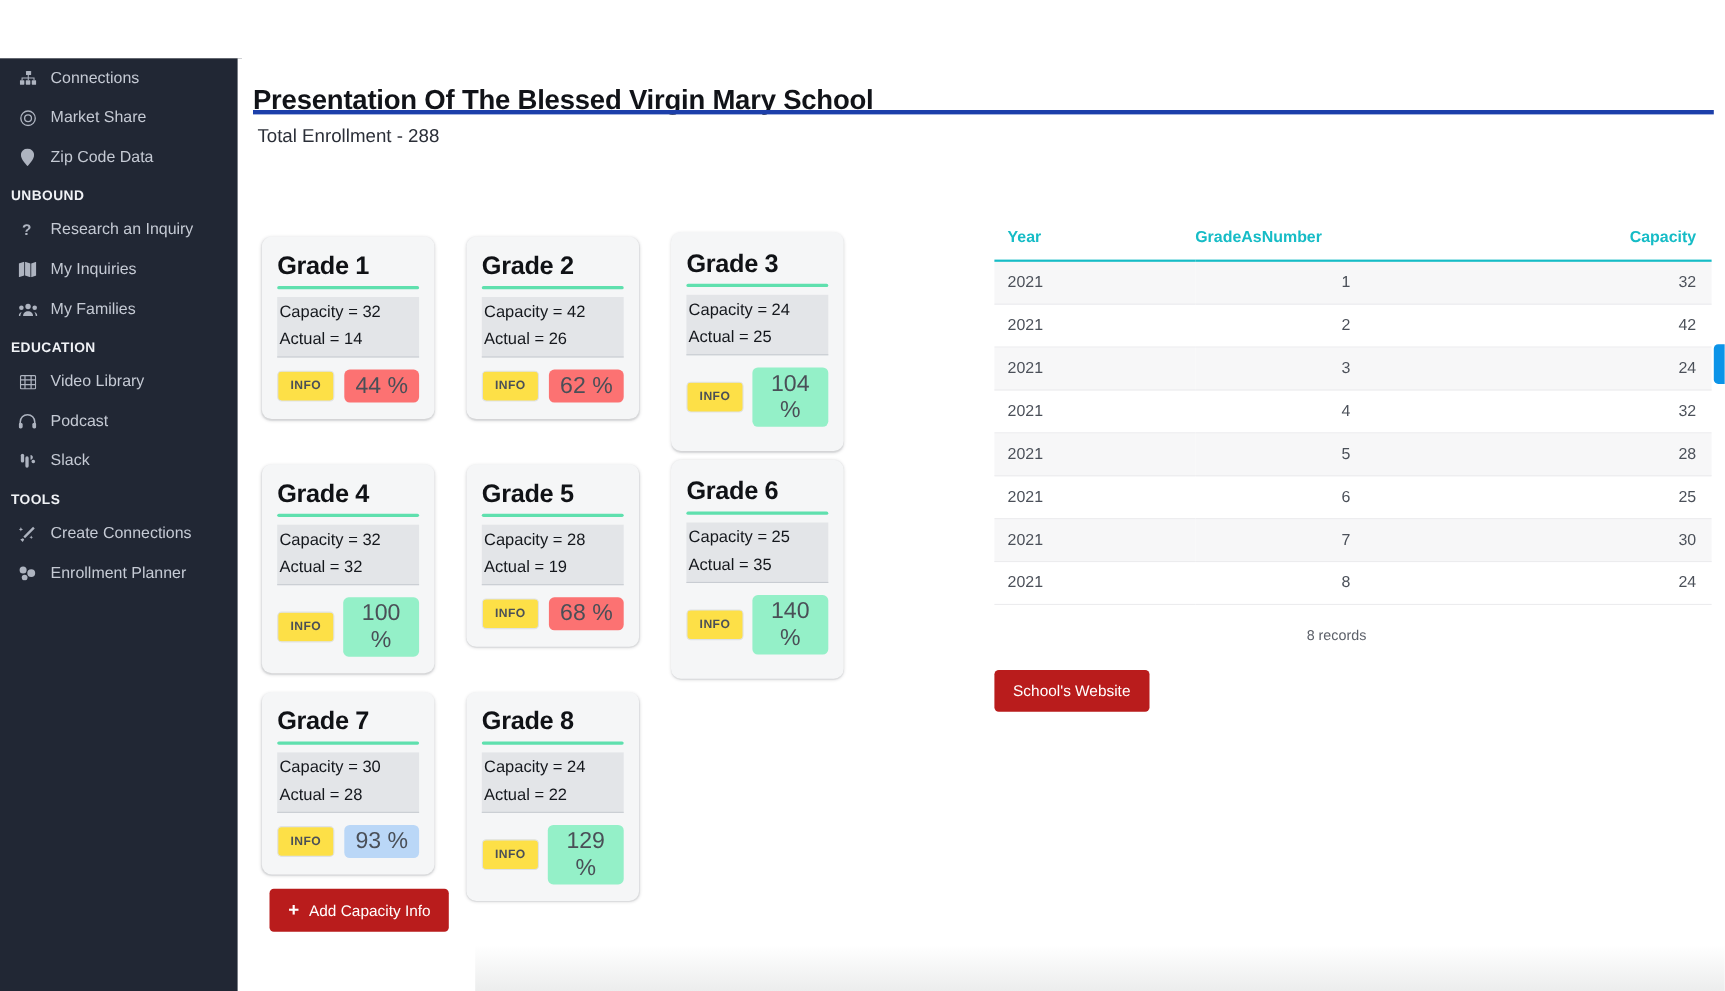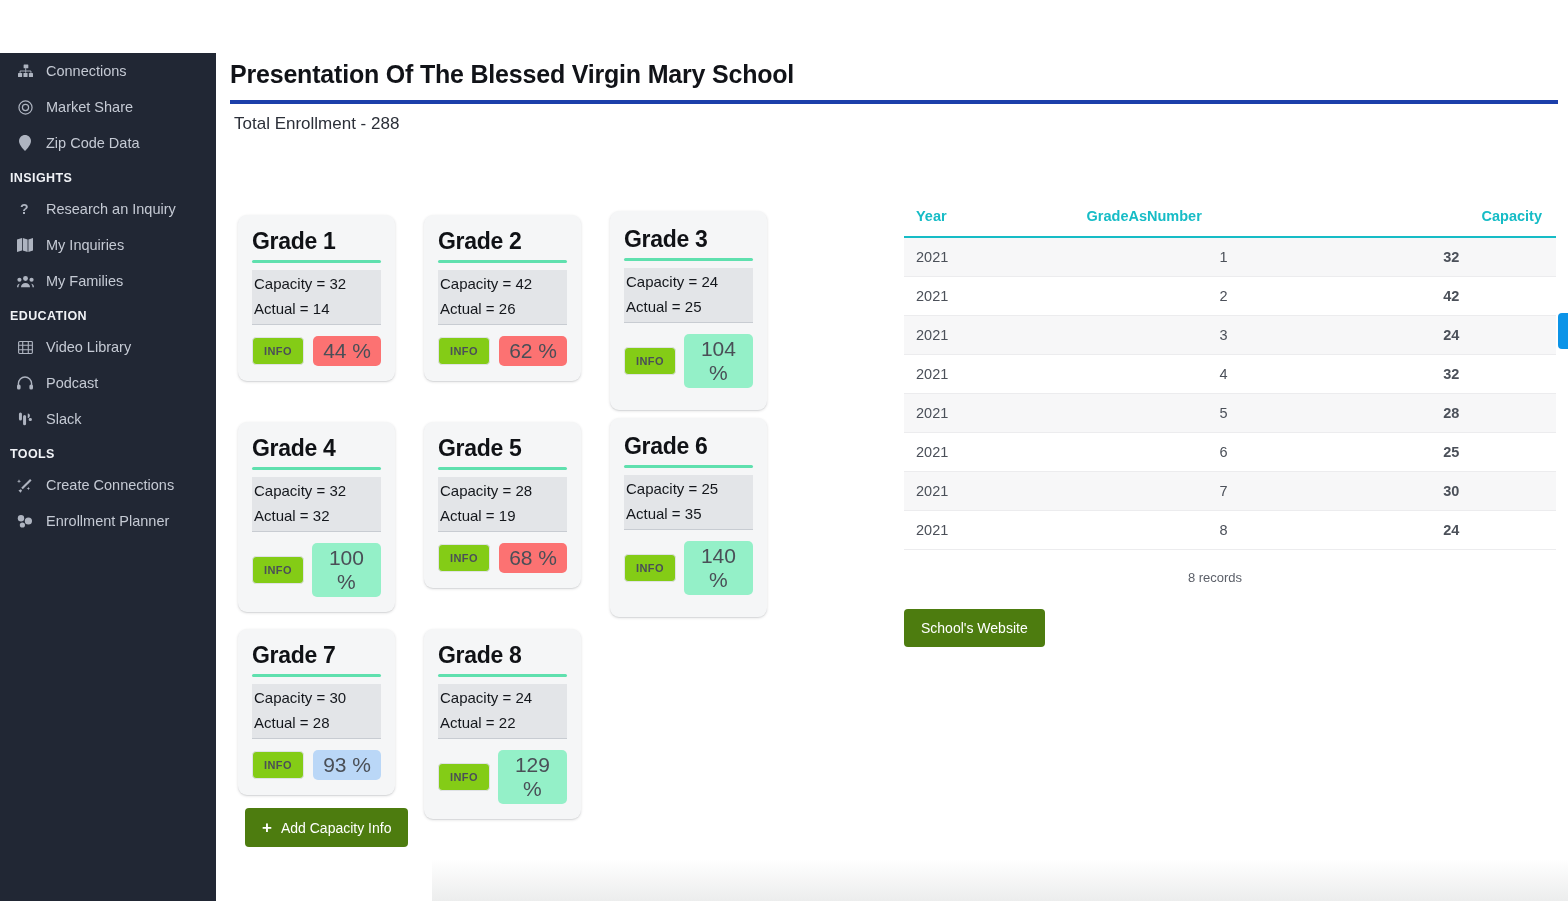--- a/index.html
+++ b/index.html
@@ -61,21 +61,21 @@
     letter-spacing: .4px; padding: 10px 0 6px 10px;
   }
 
   
   .main {
     position: absolute; left: 216px; top: 53px;
     width: 1352px; height: 848px; background: #ffffff;
     overflow: hidden;
   }
   .page-title {
-    position: absolute; left: 14px; top: 7px;
+    position: absolute; left: 14px; top: 24px;
     font-size: 25px; font-weight: 700; color: #111318;
     letter-spacing: -.2px;
   }
   .title-rule {
     position: absolute; left: 14px; top: 47px; width: 1328px; height: 4px;
     background: #1c3faa;
   }
   .subtitle {
     position: absolute; left: 18px; top: 61px;
     font-size: 17px; color: #2b2f38;
@@ -99,34 +99,34 @@
   .card-stats {
     background: #e3e5e8; padding: 2px 2px 2px 2px;
     border-bottom: 1px solid #c8ccd2;
     font-size: 15px; color: #14171c; line-height: 1.66;
   }
   .card-actions {
     display: flex; align-items: center; justify-content: space-between;
     margin-top: 11px; gap: 8px;
   }
   .btn-info {
-    background: #84cc16; border: 1px solid #dfe2e6; border-radius: 4px;
+    background: #fde047; border: 1px solid #dfe2e6; border-radius: 4px;
     font-size: 11px; font-weight: 700; color: #4a4f57; letter-spacing: .4px;
     padding: 7px 11px; cursor: pointer;
   }
   .pct {
     border-radius: 5px; font-size: 21px; color: #4a4f57;
     padding: 3px 10px; min-width: 56px; text-align: center;
   }
   .pct.red   { background: #fc7272; }
   .pct.green { background: #94f0c8; }
   .pct.blue  { background: #bad7f7; }
 
   .btn-teal {
-    background: #4d7c0f; color: #ffffff; border: none; border-radius: 4px;
+    background: #b91c1c; color: #ffffff; border: none; border-radius: 4px;
     font-size: 14px; cursor: pointer; display: inline-flex;
     align-items: center; gap: 9px; padding: 11px 17px;
     font-family: "Liberation Sans", sans-serif; font-weight: 400;
   }
   .btn-add {
     position: absolute; left: 29px; top: 755px;
   }
   .plus { font-size: 17px; font-weight: 700; line-height: 1; }
 
   
@@ -137,21 +137,21 @@
     padding: 0 0 12px 0; text-align: left; white-space: nowrap;
   }
   thead th.col-year { text-align: left; padding-left: 12px; width: 28%; }
   thead th.col-cap  { text-align: right; padding-right: 14px; width: 30%; }
   thead tr { border-bottom: 2px solid #16bcc6; }
   tbody td {
     font-size: 14.5px; color: #4b5059; padding: 11px 0; text-align: center;
     border-bottom: 1px solid #ececee;
   }
   tbody td.col-year { text-align: left; padding-left: 12px; }
-  tbody td.col-cap  { text-align: center; padding-right: 14px; font-weight: bold; }
+  tbody td.col-cap  { text-align: right; padding-right: 14px; }
   tbody tr:nth-child(odd) td { background: #f7f7f8; }
   .records {
     text-align: center; font-size: 13px; color: #5c6069;
     padding-top: 20px; padding-right: 30px;
   }
   .btn-site { position: absolute; left: 688px; top: 556px; }
 
   
   .edge-tab {
     position: absolute; right: 0; top: 313px; width: 10px; height: 36px;
@@ -196,21 +196,21 @@
 
     <div class="side-item">
       <span class="side-icon">
         <svg width="12" height="16" viewBox="0 0 12 16" fill="currentColor">
             <path d="M6 0C2.7 0 0 2.7 0 6c0 4.4 6 10 6 10s6-5.6 6-10c0-3.3-2.7-6-6-6z"></path>
           </svg>
       </span>
       <span class="side-label">Zip Code Data</span>
     </div>
 
-    <div class="side-section">INSIGHTS</div>
+    <div class="side-section">UNBOUND</div>
 
     <div class="side-item">
       <span class="side-icon">
         <svg width="12" height="16" viewBox="0 0 12 16">
             <text x="1" y="13" font-size="14" font-family="Liberation Sans, sans-serif" font-weight="700" fill="currentColor">?</text>
           </svg>
       </span>
       <span class="side-label">Research an Inquiry</span>
     </div>
 

